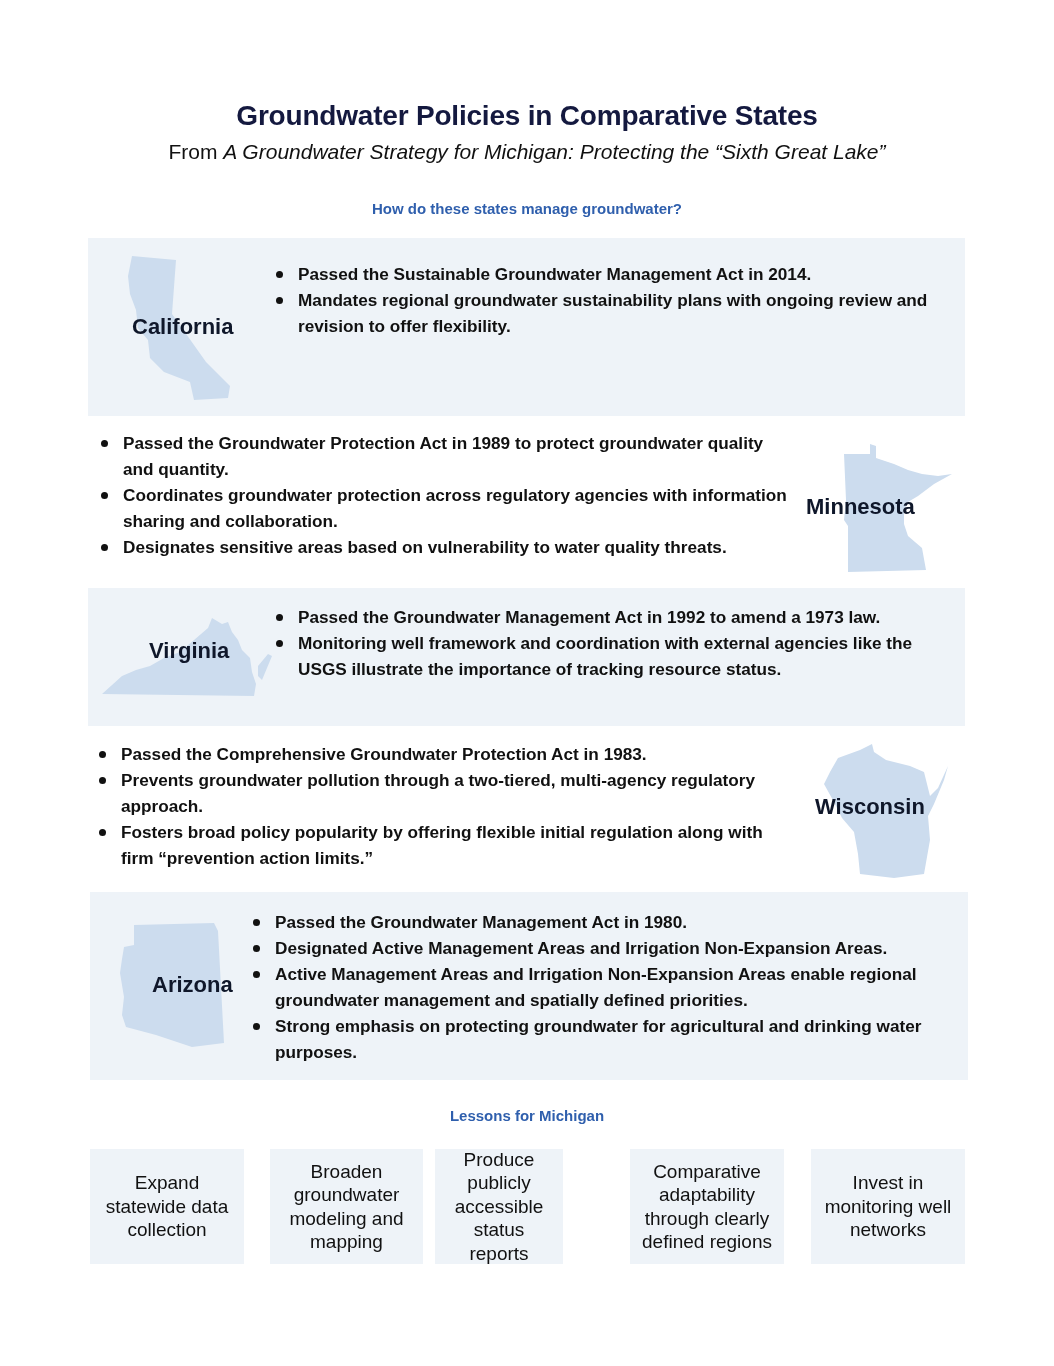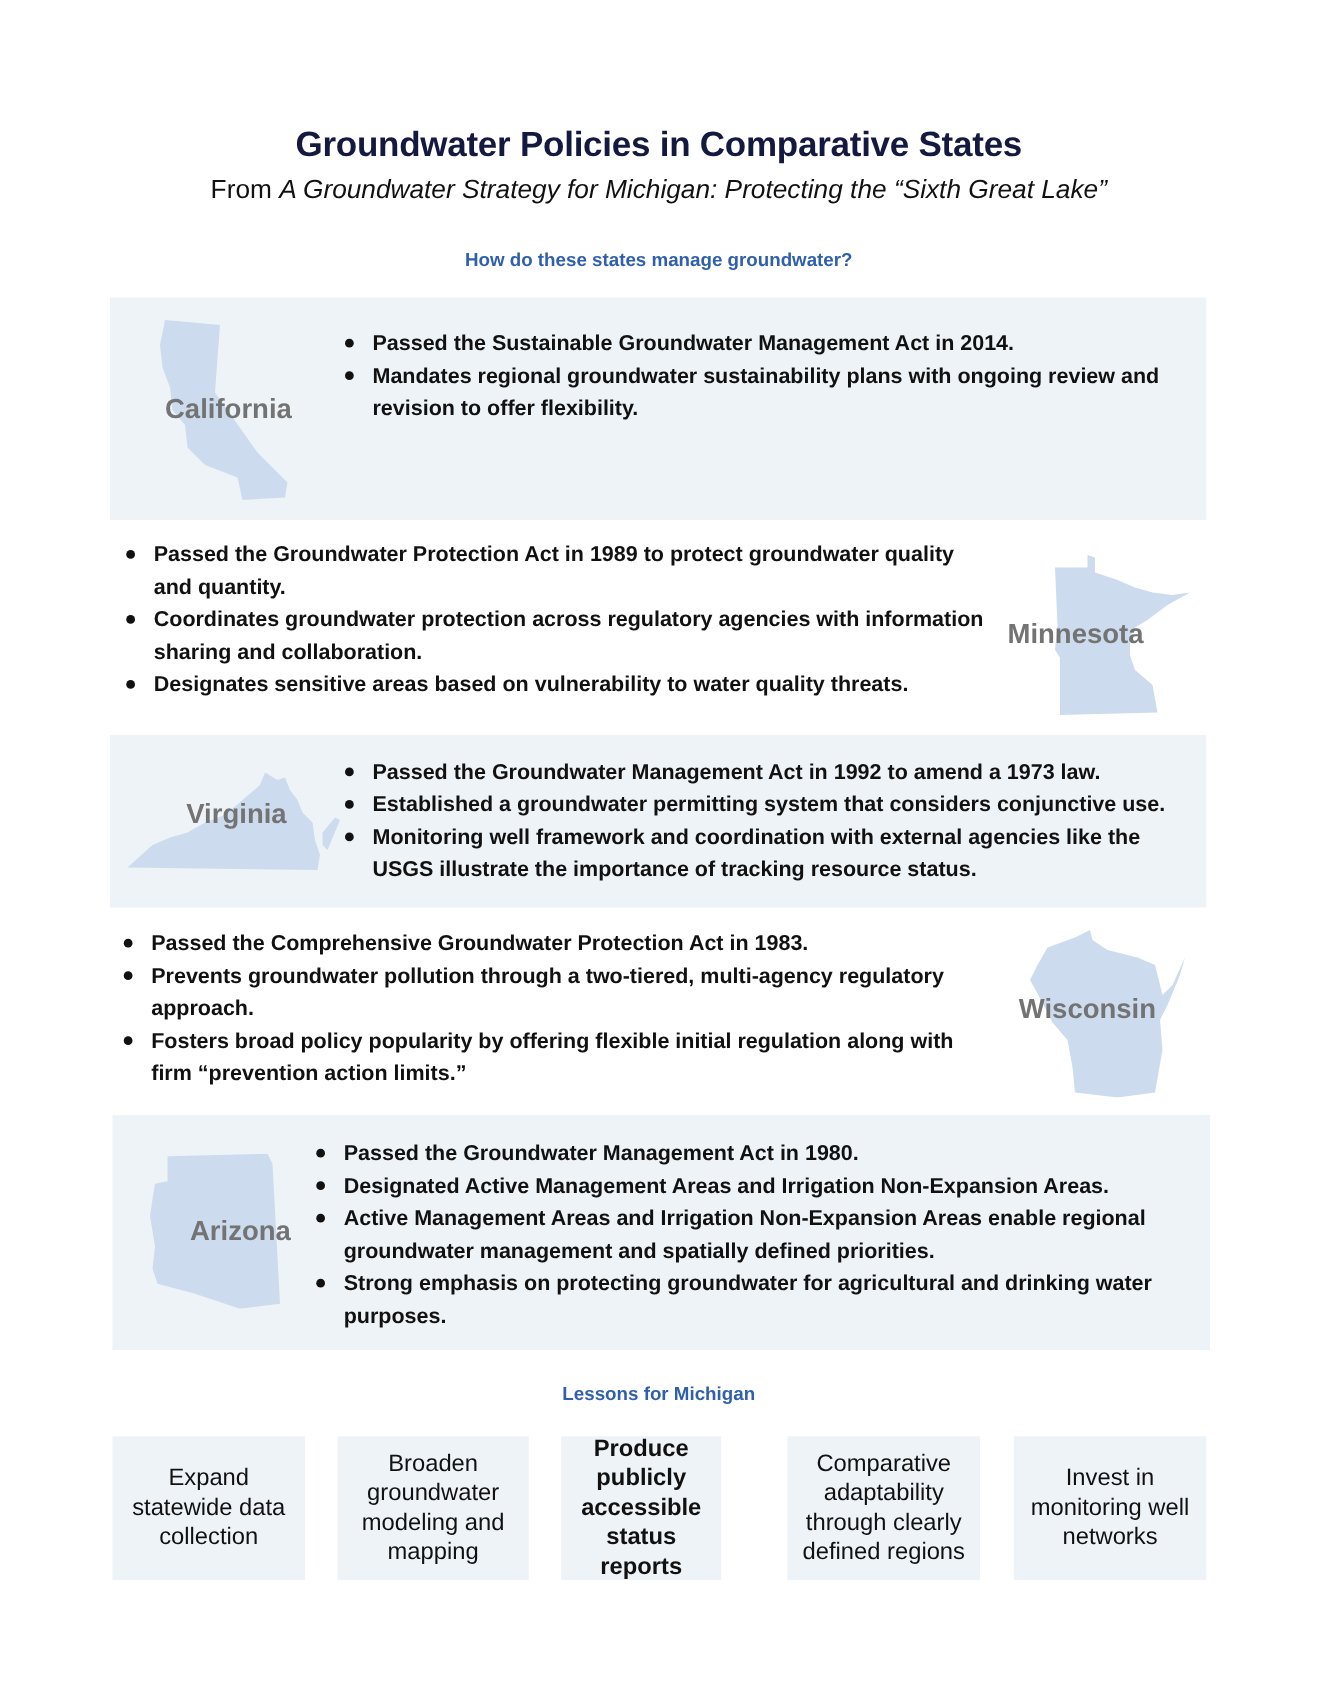--- a/index.html
+++ b/index.html
@@ -7,21 +7,21 @@
            font-family: "Liberation Sans", "DejaVu Sans", sans-serif; color: #111; }
     .title { position: absolute; top: 100px; left: 0; width: 1054px; text-align: center;
              font-size: 28px; font-weight: bold; color: #14193f; letter-spacing: -0.2px; }
     .subtitle { position: absolute; top: 140px; left: 0; width: 1054px; text-align: center;
                 font-size: 21px; color: #111; }
     .subtitle i { font-style: italic; }
     .section-heading { position: absolute; left: 0; width: 1054px; text-align: center;
                        font-size: 15px; font-weight: bold; color: #2f5fad; }
     .band { position: absolute; }
     .band.shaded { background: #eef3f8; }
-    .state-name { position: absolute; font-size: 22px; font-weight: bold; color: #737373; z-index: 2; white-space: nowrap; }
+    .state-name { position: absolute; font-size: 22px; font-weight: bold; color: #0f172a; z-index: 2; white-space: nowrap; }
     .state-map { position: absolute; z-index: 1; }
     .state-map path { fill: #ccdcee; }
     ul.bullets { position: absolute; margin: 0; padding: 0; list-style: none; font-size: 17.2px; line-height: 26px; color: #111; font-weight: bold; }
     ul.bullets li { position: relative; padding-left: 25px; }
     ul.bullets li::before { content: ""; position: absolute; left: 3px; top: 10px; width: 7px; height: 7px; border-radius: 50%; background: #111; }
     .lesson { position: absolute; top: 1149px; height: 115px; background: #eef3f8; display: flex; align-items: center; justify-content: center;
               text-align: center; font-size: 19px; line-height: 23.5px; color: #111; padding: 0 10px; box-sizing: border-box; }
   </style>
 </head>
 <body>
@@ -54,21 +54,20 @@
   <div class="state-name" style="left:718px; top:78px;">Minnesota</div>
 </div>
 
 <div class="band shaded" style="left:88px; top:588px; width:877px; height:138px;">
   <svg class="state-map" style="left:14px; top:30px;" width="170" height="80" viewBox="0 0 170 80">
     <path d="M0 76 L20 58 L34 52 L48 48 L62 40 L78 34 L92 22 L106 10 L110 0 L120 6 L126 4 L130 14 L136 22 L140 32 L148 40 L150 54 L154 66 L152 78 Z M156 48 L166 36 L170 38 L160 62 L156 58 Z"></path>
   </svg>
   <div class="state-name" style="left:61px; top:50px;">Virginia</div>
   <ul class="bullets" style="left:185px; top:16px; width:690px;">
     <li>Passed the Groundwater Management Act in 1992 to amend a 1973 law.</li>
-    <li>Established a groundwater permitting system that considers conjunctive use.</li>
     <li>Monitoring well framework and coordination with external agencies like the USGS illustrate the importance of tracking resource status.</li>
   </ul>
 </div>
 
 <div class="band" style="left:88px; top:726px; width:880px; height:166px;">
   <ul class="bullets" style="left:8px; top:15px; width:690px;">
     <li>Passed the Comprehensive Groundwater Protection Act in 1983.</li>
     <li>Prevents groundwater pollution through a two-tiered, multi-agency regulatory approach.</li>
     <li>Fosters broad policy popularity by offering flexible initial regulation along with firm “prevention action limits.”</li>
   </ul>
@@ -88,15 +87,15 @@
     <li>Designated Active Management Areas and Irrigation Non-Expansion Areas.</li>
     <li>Active Management Areas and Irrigation Non-Expansion Areas enable regional groundwater management and spatially defined priorities.</li>
     <li>Strong emphasis on protecting groundwater for agricultural and drinking water purposes.</li>
   </ul>
 </div>
 
 <div class="section-heading" style="top:1107px;">Lessons for Michigan</div>
 
 <div class="lesson" style="left:90px; width:154px;">Expand statewide data collection</div>
 <div class="lesson" style="left:270px; width:153px;">Broaden groundwater modeling and mapping</div>
-<div class="lesson" style="left:449px; width:128px;font-weight:bold;">Produce publicly accessible status reports</div>
+<div class="lesson" style="left:435px; width:128px;">Produce publicly accessible status reports</div>
 <div class="lesson" style="left:630px; width:154px;">Comparative adaptability through clearly defined regions</div>
 <div class="lesson" style="left:811px; width:154px;">Invest in monitoring well networks</div>
 
 </body></html>

